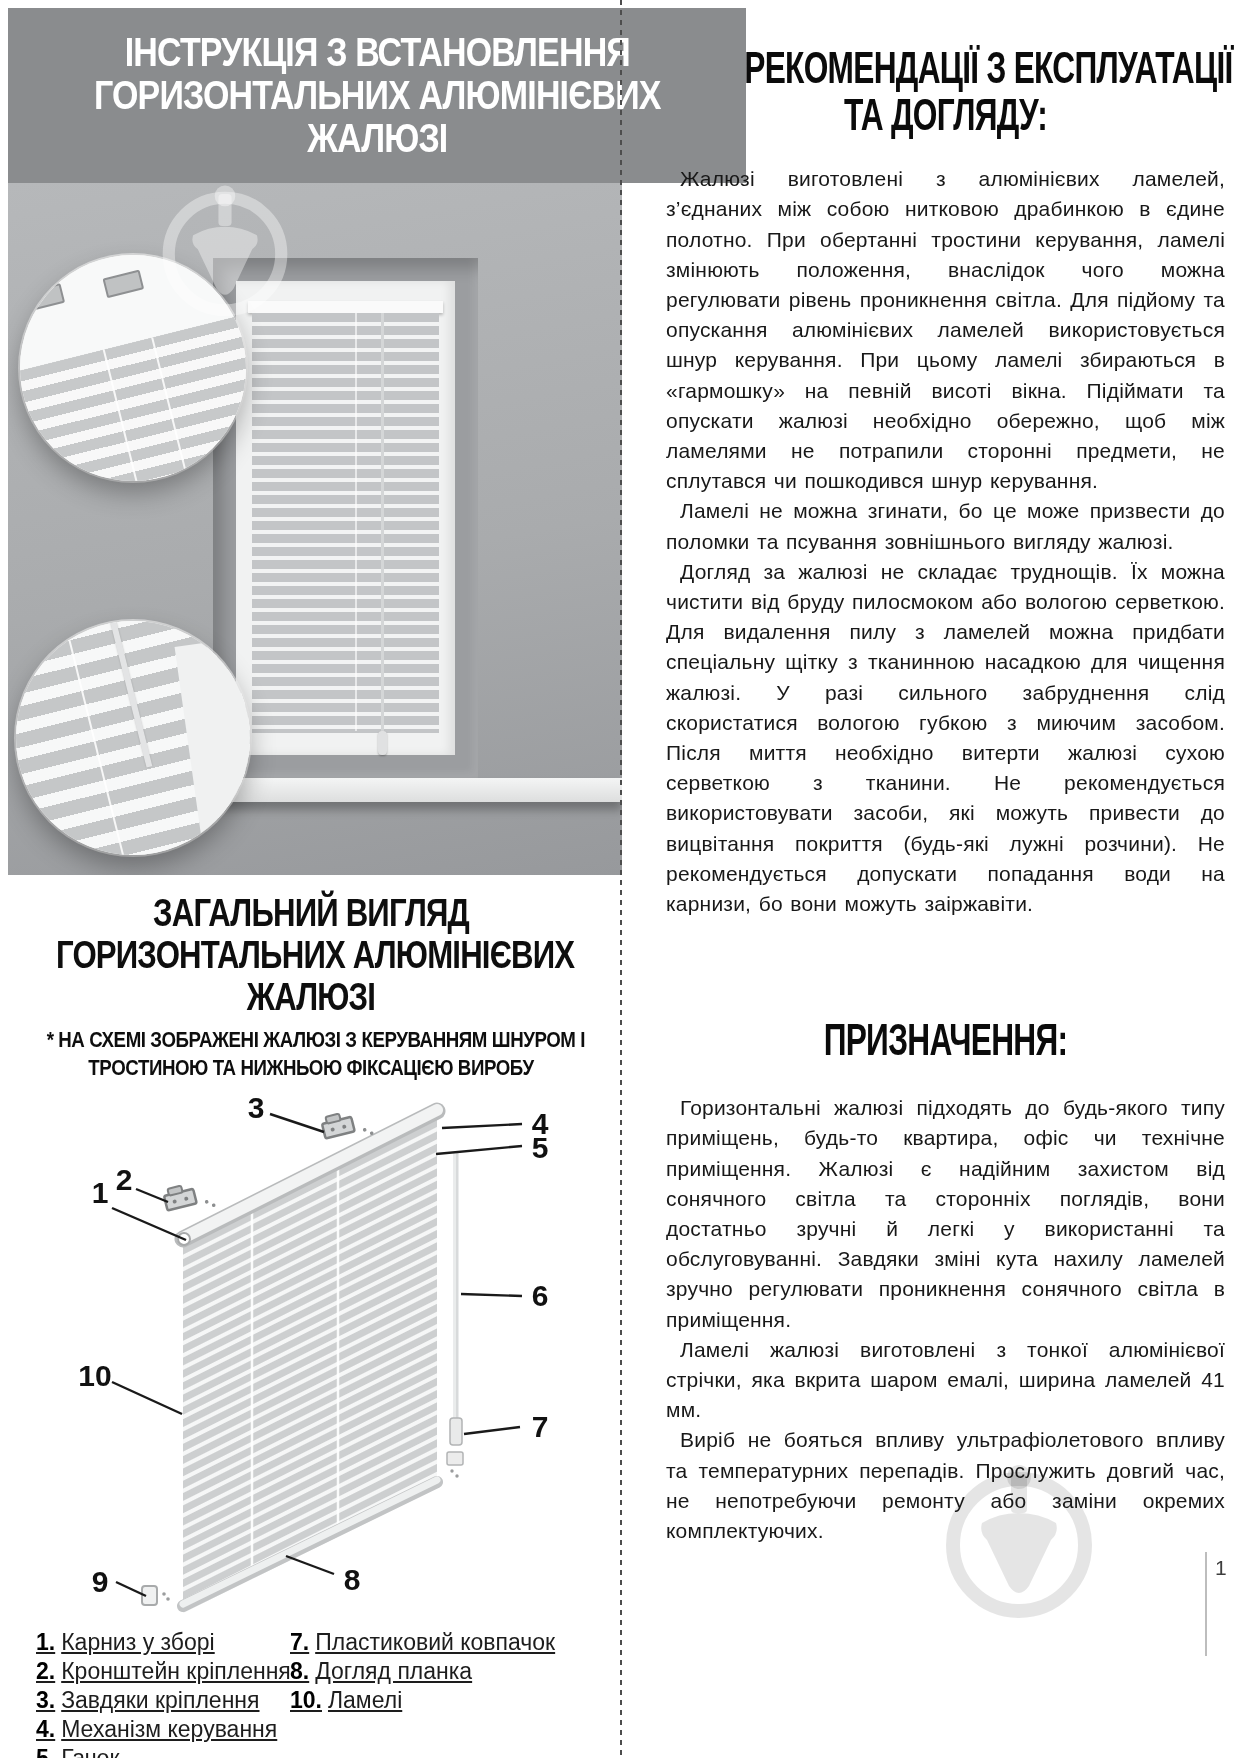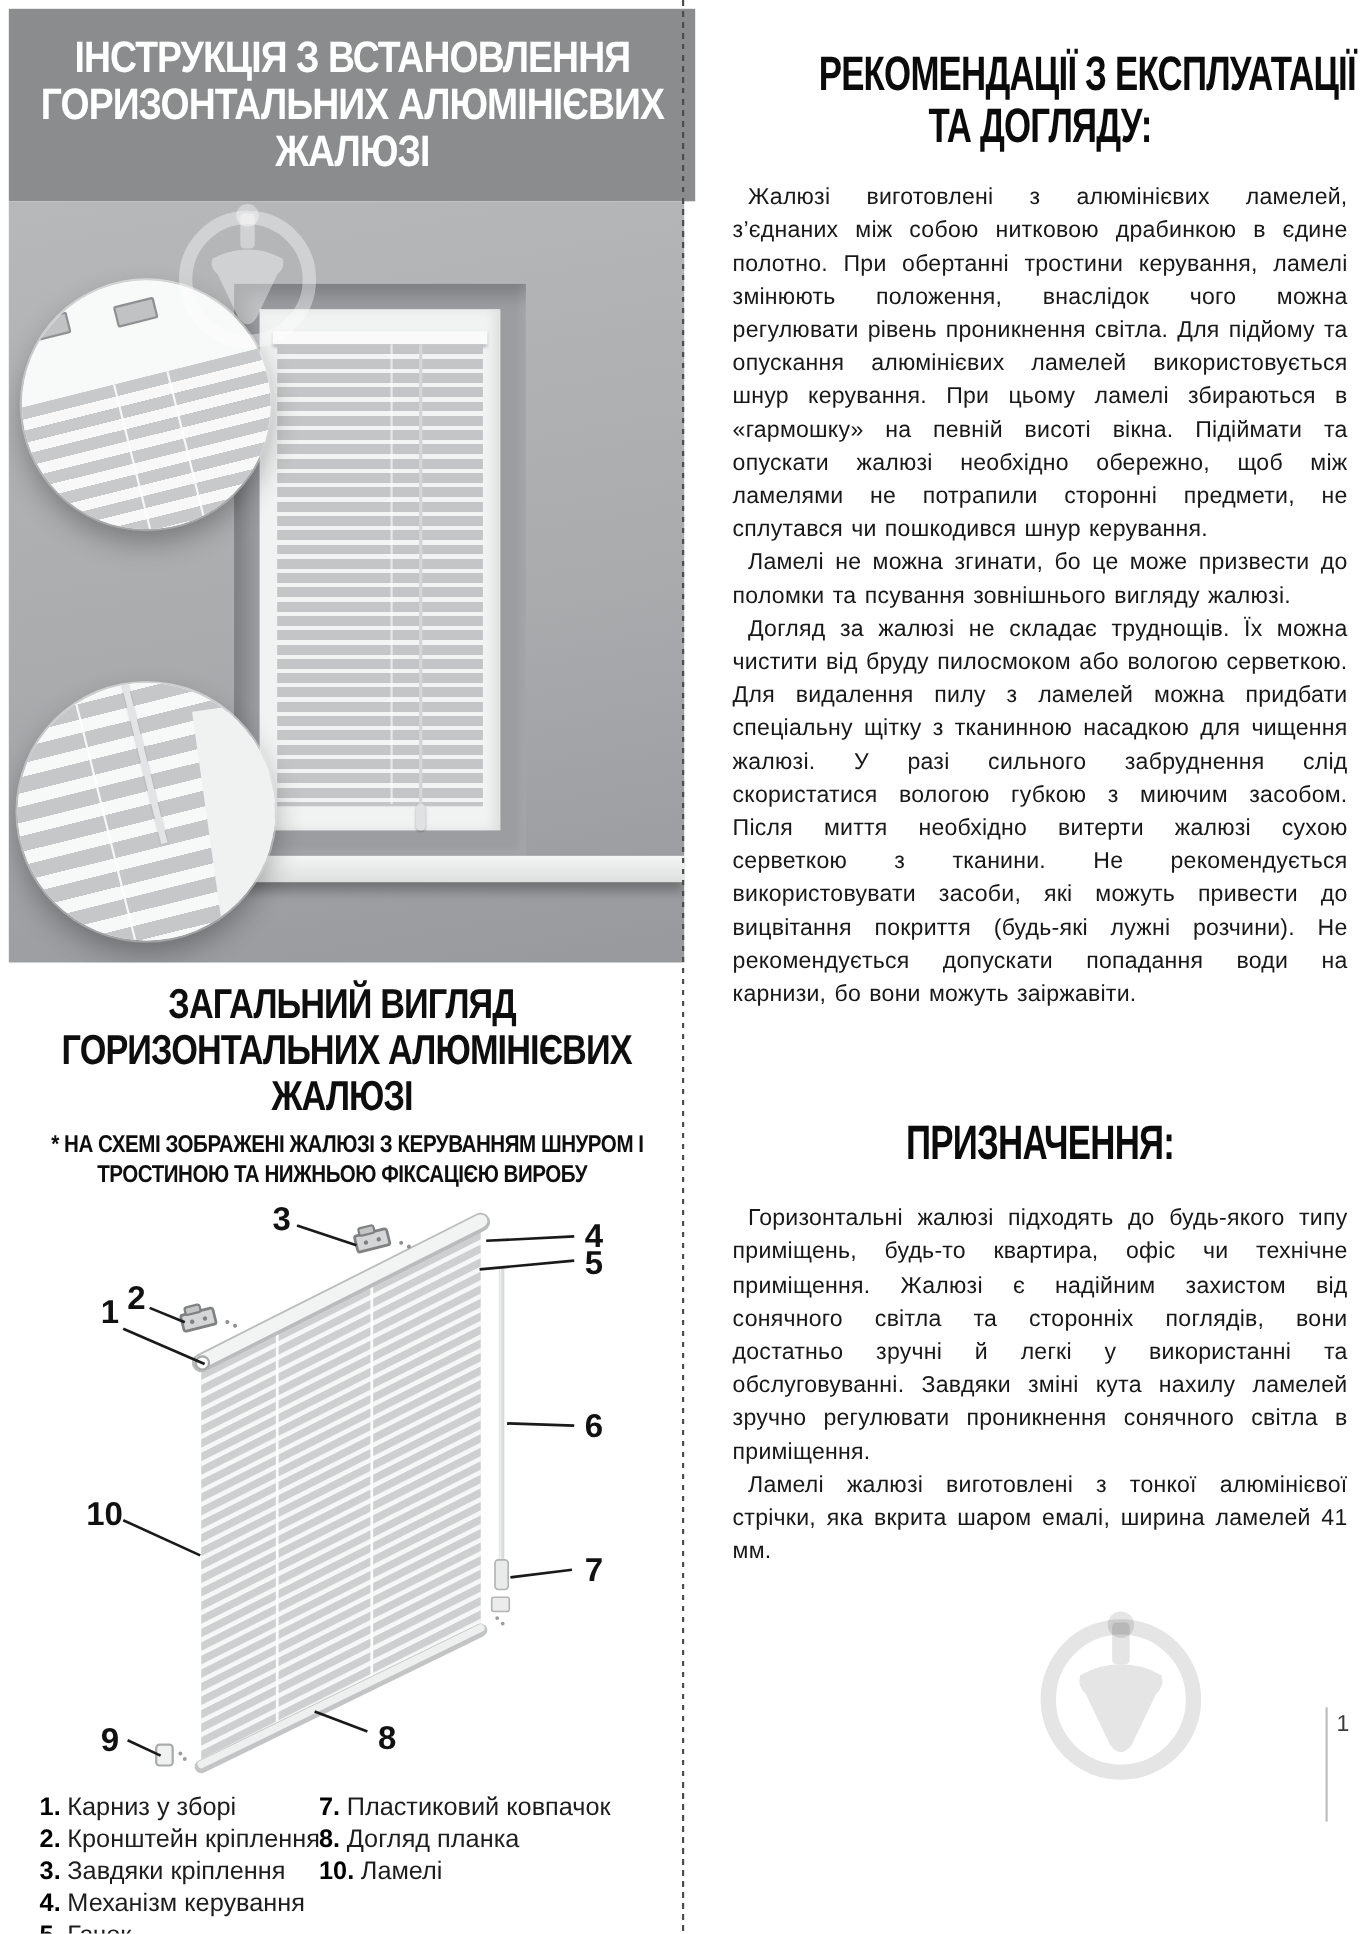--- a/index.html
+++ b/index.html
@@ -2,21 +2,21 @@
 <html><head>
 <meta charset="utf-8">
 <style>
   html,body{margin:0;padding:0;background:#fff;}
   .page{position:relative;width:1245px;height:1758px;background:#ffffff;overflow:hidden;
         font-family:"Liberation Sans",sans-serif;color:#141414;}
   
   .divider{position:absolute;left:620px;top:0;width:2px;height:1758px;
            background:repeating-linear-gradient(180deg,#4d4d4d 0 5px,transparent 5px 10px);z-index:3;}
   
-  .lt-header{position:absolute;left:8px;top:8px;width:624px;height:175px;background:#8a8c8e;
+  .lt-header{position:absolute;left:8px;top:8px;width:738px;height:175px;background:#8a8c8e;
              display:flex;align-items:center;justify-content:center;z-index:1;}
   .lt-header .hlines{transform:scaleX(.85);transform-origin:50% 50%;text-align:center;
              color:#ffffff;font-weight:700;font-size:40px;line-height:1.08;letter-spacing:-1px;white-space:nowrap;}
   
   .photo{position:absolute;left:8px;top:183px;width:614px;height:692px;overflow:hidden;
          background:linear-gradient(170deg,#b6b8ba 0%,#a9abad 55%,#97999c 100%);z-index:1;}
   .recess{position:absolute;left:205px;top:75px;width:265px;height:520px;background:#9b9da0;
           box-shadow:inset 10px 10px 16px rgba(0,0,0,.20), inset -4px -4px 8px rgba(255,255,255,.15);}
   .frame{position:absolute;left:228px;top:98px;width:219px;height:474px;background:#f1f2f2;
          box-shadow:inset -6px 0 10px rgba(0,0,0,.08);}
@@ -51,21 +51,21 @@
   .gv-title{transform:scaleX(.82);transform-origin:50% 50%;font-weight:700;font-size:38px;
             line-height:1.1;letter-spacing:-1px;color:#0e0e0e;white-space:nowrap;}
   .gv-note{margin-top:8px;transform:scaleX(.85);transform-origin:50% 50%;font-weight:700;
            font-size:22px;line-height:1.25;letter-spacing:-.5px;color:#0e0e0e;white-space:nowrap;}
   .diagram{position:absolute;left:0;top:1068px;width:622px;height:560px;z-index:2;}
   .diagram text{font-family:"Liberation Sans",sans-serif;font-weight:700;font-size:30px;fill:#111;}
   
   .legend{position:absolute;top:1628px;left:36px;width:600px;z-index:4;font-size:23px;color:#1d1d1d;}
   .legend .col{position:absolute;top:0;}
   .legend .col.c1{left:0;} .legend .col.c2{left:254px;}
-  .legend .row{height:29px;line-height:29px;white-space:nowrap;}
+  .legend .row{height:29px;line-height:29px;white-space:nowrap;text-decoration:underline;}
   .legend b{font-weight:700;color:#000;margin-right:6px;}
   
   .right{position:absolute;left:640px;top:0;width:605px;height:1758px;z-index:1;}
   .r-inner{position:relative;z-index:1;padding:0 20px 0 26px;}
   .r-h{margin-top:44px;text-align:center;font-weight:700;font-size:44px;line-height:1.07;
        letter-spacing:-1px;transform:scaleX(.72);transform-origin:50% 50%;color:#0b0b0b;white-space:nowrap;}
   .r-h2{margin-top:96px;margin-bottom:28px;text-align:center;font-weight:700;font-size:44px;
         letter-spacing:-1px;transform:scaleX(.72);transform-origin:50% 50%;color:#0b0b0b;white-space:nowrap;}
   .r-body{margin-top:26px;}
   .right p{margin:0;text-align:justify;text-indent:14px;font-size:21px;line-height:30.2px;
@@ -239,20 +239,21 @@
       </div>
       <div class="r-body">
         <p>Жалюзі виготовлені з алюмінієвих ламелей, з’єднаних між собою нитковою драбинкою в єдине полотно. При обертанні тростини керування, ламелі змінюють положення, внаслідок чого можна регулювати рівень проникнення світла. Для підйому та опускання алюмінієвих ламелей використовується шнур керування. При цьому ламелі збираються в «гармошку» на певній висоті вікна. Підіймати та опускати жалюзі необхідно обережно, щоб між ламелями не потрапили сторонні предмети, не сплутався чи пошкодився шнур керування.</p>
         <p>Ламелі не можна згинати, бо це може призвести до поломки та псування зовнішнього вигляду жалюзі.</p>
         <p>Догляд за жалюзі не складає труднощів. Їх можна чистити від бруду пилосмоком або вологою серветкою. Для видалення пилу з ламелей можна придбати спеціальну щітку з тканинною насадкою для чищення жалюзі. У разі сильного забруднення слід скористатися вологою губкою з миючим засобом. Після миття необхідно витерти жалюзі сухою серветкою з тканини. Не рекомендується використовувати засоби, які можуть привести до вицвітання покриття (будь-які лужні розчини). Не рекомендується допускати попадання води на карнизи, бо вони можуть заіржавіти.</p>
       </div>
       <div class="r-h2">ПРИЗНАЧЕННЯ:</div>
       <div>
         <p>Горизонтальні жалюзі підходять до будь-якого типу приміщень, будь-то квартира, офіс чи технічне приміщення. Жалюзі є надійним захистом від сонячного світла та сторонніх поглядів, вони достатньо зручні й легкі у використанні та обслуговуванні. Завдяки зміні кута нахилу ламелей зручно регулювати проникнення сонячного світла в приміщення.</p>
         <p>Ламелі жалюзі виготовлені з тонкої алюмінієвої стрічки, яка вкрита шаром емалі, ширина ламелей 41 мм.</p>
+        <p>Виріб не бояться впливу ультрафіолетового впливу та температурних перепадів. Прослужить довгий час, не непотребуючи ремонту або заміни окремих комплектуючих.</p>
       </div>
     </div>
   </div>
 
   <div class="wm-br">
     <svg width="170" height="170" viewBox="-85 -85 170 170">
       <circle cx="0" cy="0" r="66" fill="none" stroke="rgba(0,0,0,.10)" stroke-width="14"></circle>
       <circle cx="0" cy="-68" r="12" fill="rgba(0,0,0,.10)"></circle>
       <rect x="-8" y="-70" width="16" height="38" rx="4" fill="rgba(0,0,0,.10)"></rect>
       <path d="M-37,-22 Q-40,-12 -32,-5 L-10,41 Q0,55 10,41 L32,-5 Q40,-12 37,-22 Q20,-32 0,-32 Q-20,-32 -37,-22 Z" fill="rgba(0,0,0,.10)"></path>

